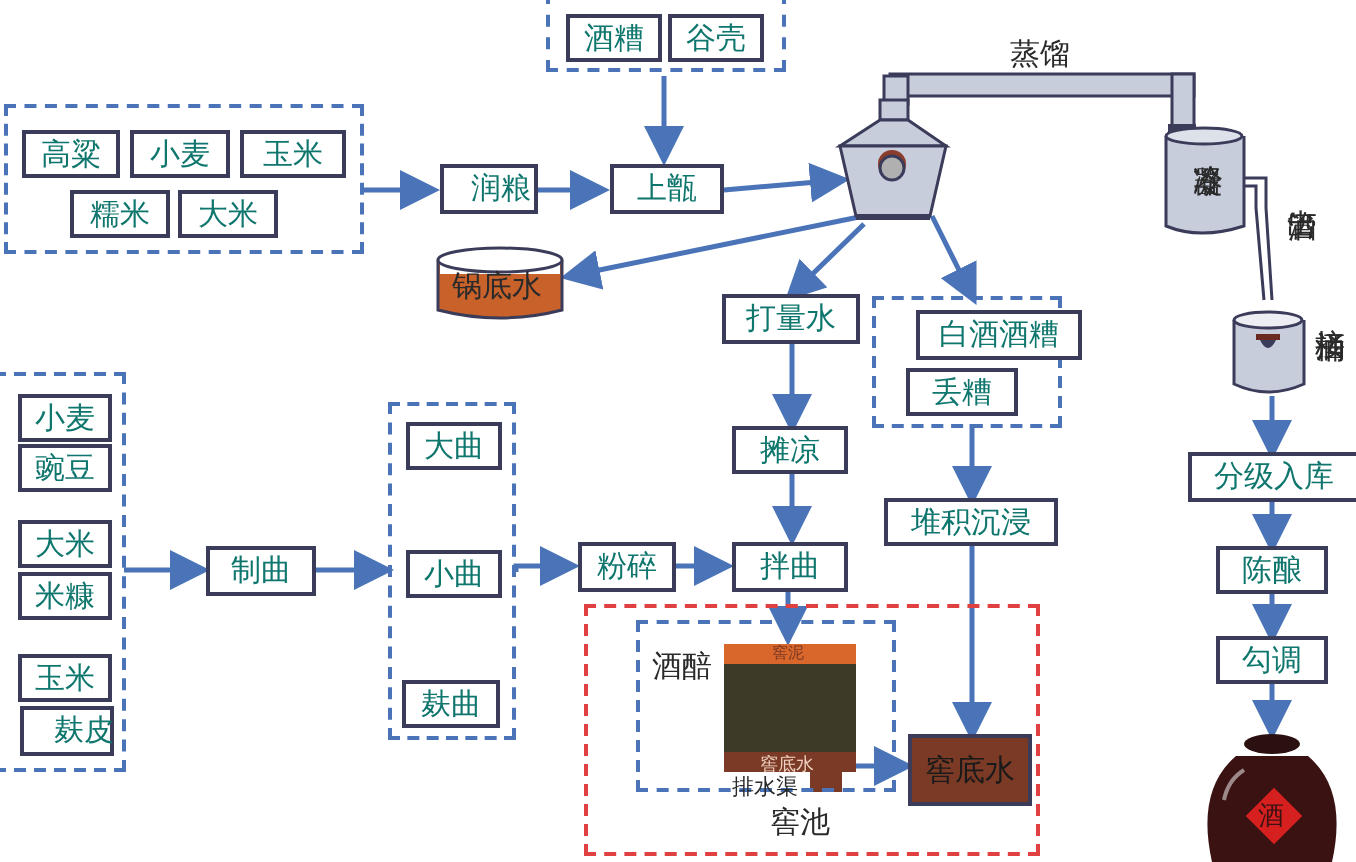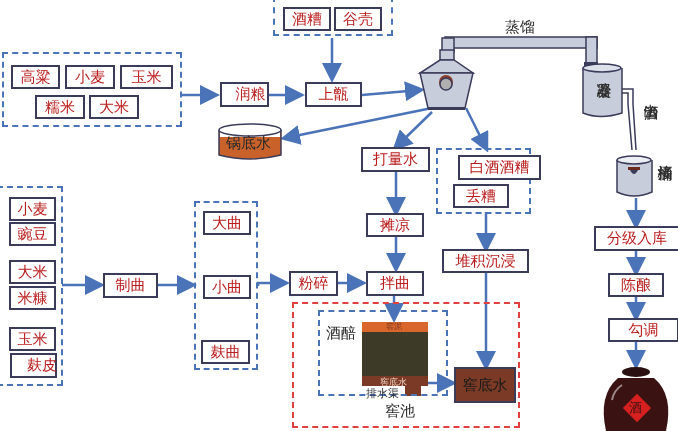--- a/index.html
+++ b/index.html
@@ -1,18 +1,18 @@
 <!DOCTYPE html>
 <html><head>
 <meta charset="utf-8">
 <style>
   html, body { margin:0; padding:0; background:#ffffff; }
   body { width:678px; height:431px; position:relative; overflow:hidden;
          font-family:"DejaVu Serif", serif; }
-  .box { position:absolute; border:2px solid #3b3b5a; background:#fff; color:#b91c1c;
+  .box { position:absolute; border:2px solid #3b3b5a; background:#fff; color:#0f766e;
          font-size:15px; display:flex; align-items:center; justify-content:center;
          box-sizing:border-box; white-space:nowrap; }
   .dash { position:absolute; border:2.5px dashed #4a73b8; box-sizing:border-box;
           border-style:dashed; }
   .red { position:absolute; border:2.5px dashed #e04040; box-sizing:border-box; }
   .label { position:absolute; color:#2a2a2a; font-size:15px; white-space:nowrap; }
   .vlabel { position:absolute; color:#2a2a2a; font-size:15px; writing-mode:vertical-rl;
             letter-spacing:1px; }
   svg.arrows { position:absolute; left:0; top:0; }
 </style>
@@ -153,14 +153,14 @@
 <div class="dash" style="left:318px;top:310px;width:130px;height:86px;"></div>
 <div class="label" style="left:326px;top:324px;font-family:Liberation Serif, serif;">酒醅</div>
 <div class="label" style="left:386px;top:321px;font-size:8px;color:#7a3a25;">窖泥</div>
 <div class="label" style="left:380px;top:376px;font-size:9px;color:#f0d0c0;">窖底水</div>
 <div class="label" style="left:366px;top:386px;font-size:11px;">排水渠</div>
 <div class="box" style="left:454px;top:367px;width:62px;height:36px;background:#7a3a25;color:#1a1a1a;">窖底水</div>
 <div class="label" style="left:385px;top:402px;">窖池</div>
 
 <div class="box" style="left:594px;top:226px;width:86px;height:25px;">分级入库</div>
 <div class="box" style="left:608px;top:273px;width:56px;height:24px;">陈酿</div>
-<div class="box" style="left:608px;top:318px;width:71px;height:24px;">勾调</div>
+<div class="box" style="left:608px;top:318px;width:56px;height:24px;">勾调</div>
 <div class="label" style="left:629px;top:399px;font-size:13px;color:#3a1212;">酒</div>
 
 </body></html>

